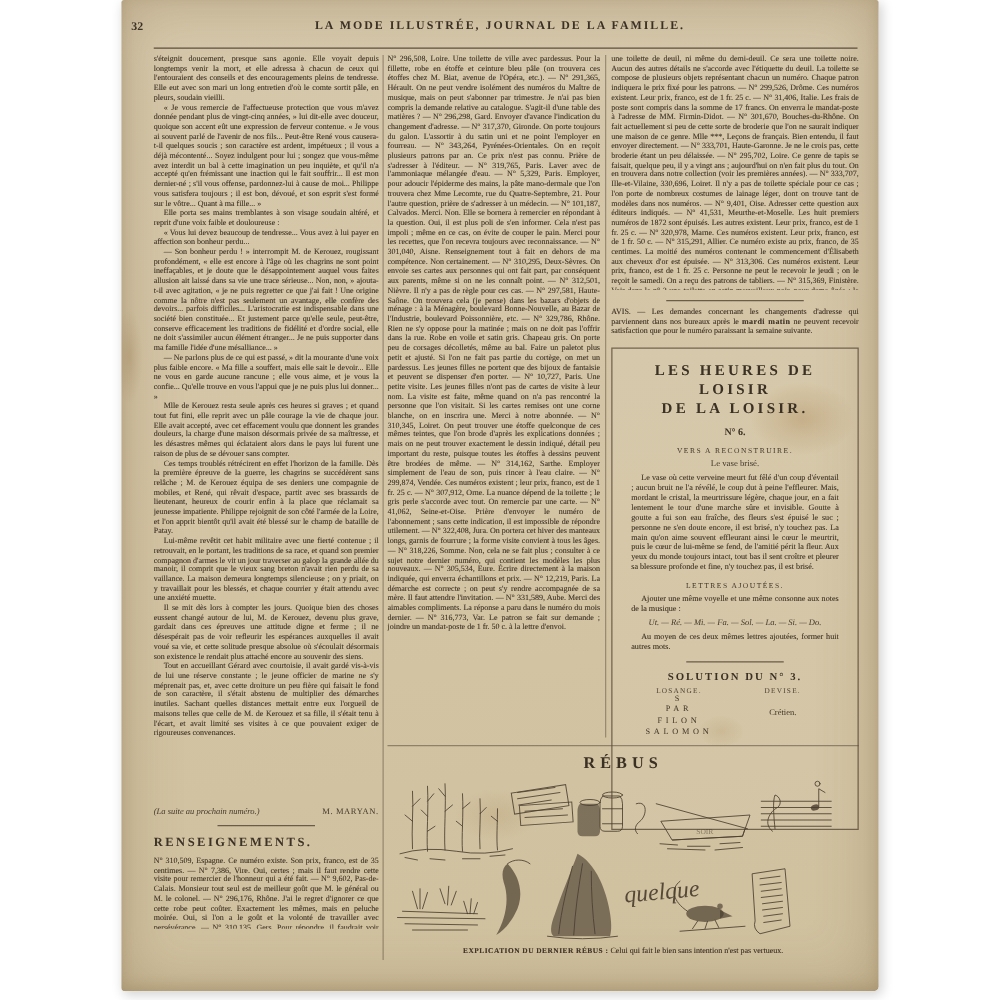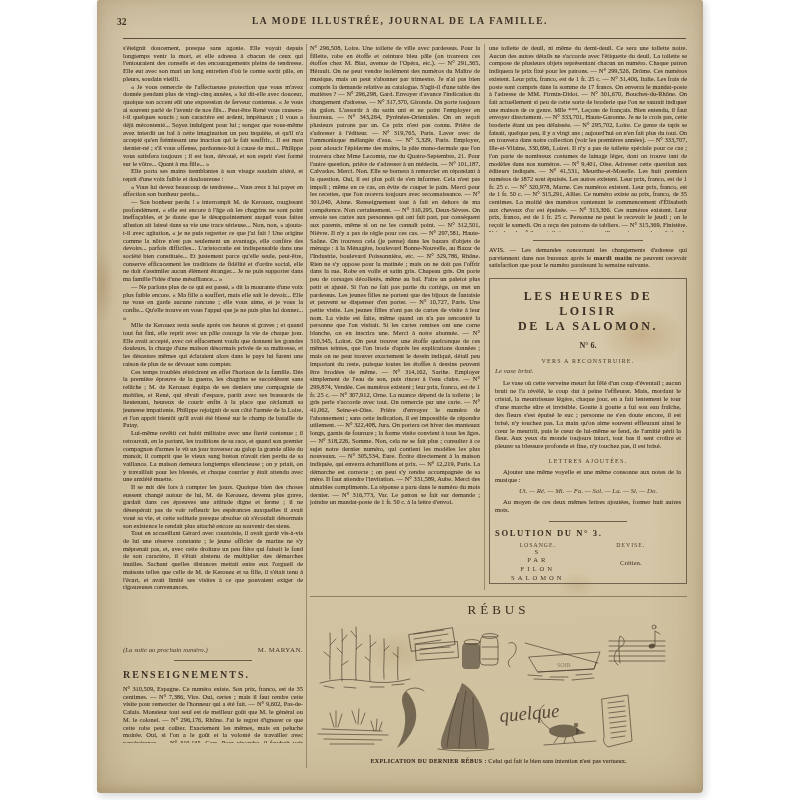--- a/index.html
+++ b/index.html
@@ -14,21 +14,21 @@
       radial-gradient(ellipse 30px 22px at 556px 92px, rgba(150,105,45,.17), rgba(150,105,45,0) 70%),
       radial-gradient(ellipse 16px 55px at 6px 285px, rgba(140,100,50,.22), rgba(140,100,50,0) 70%),
       radial-gradient(ellipse 48px 30px at 300px 652px, rgba(150,110,55,.14), rgba(150,110,55,0) 70%),
       radial-gradient(ellipse 38px 26px at 88px 122px, rgba(150,110,55,.11), rgba(150,110,55,0) 70%),
       radial-gradient(ellipse 26px 18px at 480px 585px, rgba(146,100,40,.14), rgba(146,100,40,0) 70%),
       linear-gradient(176deg,#d6c8ab 0%,#d3c4a4 55%,#cfc09e 100%);
     box-shadow: inset 0 0 48px rgba(110,80,40,.30), inset 0 -4px 10px rgba(100,70,35,.18), 2px 3px 9px rgba(0,0,0,.18);
     border-radius:2px 2px 4px 3px;
     color:#453a2c;
   }
-  .page-num{position:absolute;left:20px;top:17px;font-size:9.5px;font-weight:bold;color:#3c3226;}
+  .page-num{position:absolute;left:8px;top:17px;font-size:9.5px;font-weight:bold;color:#3c3226;}
   .masthead{
     position:absolute;left:0;top:16px;width:100%;margin:0;text-align:center;
     font-size:9.5px;font-weight:bold;letter-spacing:1.6px;color:#3a3025;
   }
   .header-rule{position:absolute;left:26px;right:17px;top:38px;border-top:1.3px solid rgba(70,58,45,.85);}
   .columns{position:absolute;left:26px;top:44px;width:564px;height:730px;}
   .vrule{position:absolute;top:0;width:0;border-left:1px solid rgba(95,80,62,.5);}
   .vrule.r1{left:183px;height:724px;}
   .vrule.r2{left:361px;height:546px;}
   .col{position:absolute;top:0;}
@@ -46,38 +46,38 @@
   .sig-right{letter-spacing:.5px;}
   .short-rule{width:78px;margin:7px auto 0;border-top:1px solid rgba(80,66,50,.8);}
   .rens-title{margin-top:8px;text-align:left;font-size:10px;font-weight:bold;letter-spacing:2px;color:#3c3226;}
   .rens-text{margin-top:5px;height:58px;overflow:hidden;}
   .corr3{height:188px;overflow:hidden;}
   .avis{margin-top:8px;}
   .avis .short-rule{margin-bottom:5px;width:110px;}
   .avis-text{font-size:6.4px;line-height:7.7px;text-align:justify;color:rgba(66,54,40,.95);text-shadow:0 0 .4px rgba(66,54,40,.5);}
   .avis-bold{font-weight:bold;letter-spacing:.3px;}
   .loisirs-box{
-    margin-top:9px;border:1px solid rgba(80,66,50,.75);height:306px;overflow:hidden;
-    padding:10px 5px 0;box-sizing:border-box;background:rgba(255,250,235,.06);
+    margin-top:9px;border:1px solid rgba(80,66,50,.75);height:386px;overflow:hidden;
+    padding:10px 15px 0;box-sizing:border-box;background:rgba(255,250,235,.06);
   }
   .loisirs-t1,.loisirs-t2{text-align:center;font-size:12px;font-weight:bold;letter-spacing:2.6px;color:#3a3024;line-height:15px;margin:0;}
   .loisirs-no{text-align:center;font-size:8px;font-weight:bold;margin-top:7px;color:#3c3226;}
   .sub-caps{text-align:center;font-size:6px;letter-spacing:1.2px;margin-top:8px;color:rgba(60,48,36,.95);}
-  .sub-ital{font-size:7px;font-style:italic;margin-top:3px;color:rgba(60,48,36,.95);}
+  .sub-ital{text-align:center;font-size:7px;margin-top:3px;color:rgba(60,48,36,.95);}
   .loisirs-para{margin-top:4px;font-size:6.5px;line-height:7.9px;text-align:justify;color:rgba(64,52,38,.93);text-shadow:0 0 .4px rgba(64,52,38,.5);text-indent:8px;}
   .notes-line{text-align:center;font-style:italic;font-size:6.8px;margin-top:3px;color:rgba(60,48,36,.95);}
-  .sol-title{text-align:left;font-size:8.6px;font-weight:bold;letter-spacing:1.6px;margin-top:6px;color:#3a3024;}
+  .sol-title{text-align:center;font-size:8.6px;font-weight:bold;letter-spacing:1.6px;margin-top:6px;color:#3a3024;}
   .sol-grid{display:flex;margin-top:4px;}
   .sol-left{width:46%;text-align:center;}
   .sol-right{width:54%;text-align:center;}
   .sol-head{font-size:5.8px;letter-spacing:1px;color:rgba(60,48,36,.9);}
   .pyr-row{font-size:6.6px;letter-spacing:3px;line-height:8.6px;color:rgba(58,46,34,.95);}
   .sol-val{font-size:6.8px;margin-top:11px;color:rgba(58,46,34,.95);}
   .rebus-area{position:absolute;left:187px;top:552px;width:377px;height:176px;border-top:1px solid rgba(90,75,58,.55);}
-  .rebus-title{text-align:center;font-size:13px;font-weight:normal;letter-spacing:4px;margin-top:5px;color:#3a3024;}
+  .rebus-title{text-align:center;font-size:13px;font-weight:bold;letter-spacing:4px;margin-top:5px;color:#3a3024;}
   .rebus-svg{display:block;margin-top:1px;}
   .rebus-caption{text-align:center;font-size:6.4px;margin-top:0;color:rgba(62,50,38,.95);text-shadow:0 0 .4px rgba(62,50,38,.5);}
   .cap-lead{letter-spacing:.4px;font-weight:bold;font-size:5.9px;}
   svg .stk{stroke:rgba(74,62,48,.85);fill:none;stroke-width:.8;stroke-linecap:round;}
   svg .fil{fill:rgba(72,60,46,.8);stroke:none;}
 </style>
 </head>
 <body>
 
 <div class="paper">
@@ -119,21 +119,21 @@
 
     <div class="col col3">
       <div class="tiny corr3">une toilette de deuil, ni même du demi-deuil. Ce sera une toilette noire. Aucun des autres détails ne s'accorde avec l'étiquette du deuil. La toilette se compose de plusieurs objets représentant chacun un numéro. Chaque patron indiquera le prix fixé pour les patrons. — N° 299,526, Drôme. Ces numéros existent. Leur prix, franco, est de 1 fr. 25 c. — N° 31,406, Italie. Les frais de poste sont compris dans la somme de 17 francs. On enverra le mandat-poste à l'adresse de MM. Firmin-Didot. — N° 301,670, Bouches-du-Rhône. On fait actuellement si peu de cette sorte de broderie que l'on ne saurait indiquer une maison de ce genre. Mlle ***, Leçons de français. Bien entendu, il faut envoyer directement. — N° 333,701, Haute-Garonne. Je ne le crois pas, cette broderie étant un peu délaissée. — N° 295,702, Loire. Ce genre de tapis se faisait, quelque peu, il y a vingt ans ; aujourd'hui on n'en fait plus du tout. On en trouvera dans notre collection (voir les premières années). — N° 333,707, Ille-et-Vilaine, 330,696, Loiret. Il n'y a pas de toilette spéciale pour ce cas ; l'on porte de nombreux costumes de lainage léger, dont on trouve tant de modèles dans nos numéros. — N° 9,401, Oise. Adresser cette question aux éditeurs indiqués. — N° 41,531, Meurthe-et-Moselle. Les huit premiers numéros de 1872 sont épuisés. Les autres existent. Leur prix, franco, est de 1 fr. 25 c. — N° 320,978, Marne. Ces numéros existent. Leur prix, franco, est de 1 fr. 50 c. — N° 315,291, Allier. Ce numéro existe au prix, franco, de 35 centimes. La moitié des numéros contenant le commencement d'Élisabeth aux cheveux d'or est épuisée. — N° 313,306. Ces numéros existent. Leur prix, franco, est de 1 fr. 25 c. Personne ne peut le recevoir le jeudi ; on le reçoit le samedi. On a reçu des patrons de tabliers. — N° 315,369, Finistère. Voir dans le n° 2 une toilette en satin merveilleux noir, pour dame âgée ; le bonnet peut être garni d'une fantaisie en plumes. — N° 315,294, Puy-de-Dôme. Ces sept numéros existent. Leur prix, franco, est de 1 fr. 50 c.</div>
       <div class="avis">
         <div class="short-rule"></div>
         <div class="avis-text"><span>AVIS. — Les demandes concernant les changements d'adresse qui parviennent dans nos bureaux après le </span><span class="avis-bold">mardi matin</span><span> ne peuvent recevoir satisfaction que pour le numéro paraissant la semaine suivante.</span></div>
       </div>
 
       <div class="loisirs-box">
         <div class="loisirs-t1">LES HEURES DE LOISIR</div>
-        <div class="loisirs-t2">DE LA SALOMON.</div>
+        <div class="loisirs-t2">DE LA LOISIR.</div>
         <div class="loisirs-no">N° 6.</div>
         <div class="sub-caps">VERS A RECONSTRUIRE.</div>
         <div class="sub-ital">Le vase brisé.</div>
         <div class="loisirs-para">Le vase où cette verveine meurt fut fêlé d'un coup d'éventail ; aucun bruit ne l'a révélé, le coup dut à peine l'effleurer. Mais, mordant le cristal, la meurtrissure légère, chaque jour, en a fait lentement le tour d'une marche sûre et invisible. Goutte à goutte a fui son eau fraîche, des fleurs s'est épuisé le suc ; personne ne s'en doute encore, il est brisé, n'y touchez pas. La main qu'on aime souvent effleurant ainsi le cœur le meurtrit, puis le cœur de lui-même se fend, de l'amitié périt la fleur. Aux yeux du monde toujours intact, tout bas il sent croître et pleurer sa blessure profonde et fine, n'y touchez pas, il est brisé.</div>
         <div class="sub-caps">LETTRES AJOUTÉES.</div>
         <div class="loisirs-para">Ajouter une même voyelle et une même consonne aux notes de la musique :</div>
         <div class="notes-line">Ut. — Ré. — Mi. — Fa. — Sol. — La. — Si. — Do.</div>
         <div class="loisirs-para">Au moyen de ces deux mêmes lettres ajoutées, former huit autres mots.</div>
         <div class="short-rule"></div>
         <div class="sol-title">SOLUTION DU N° 3.</div>

